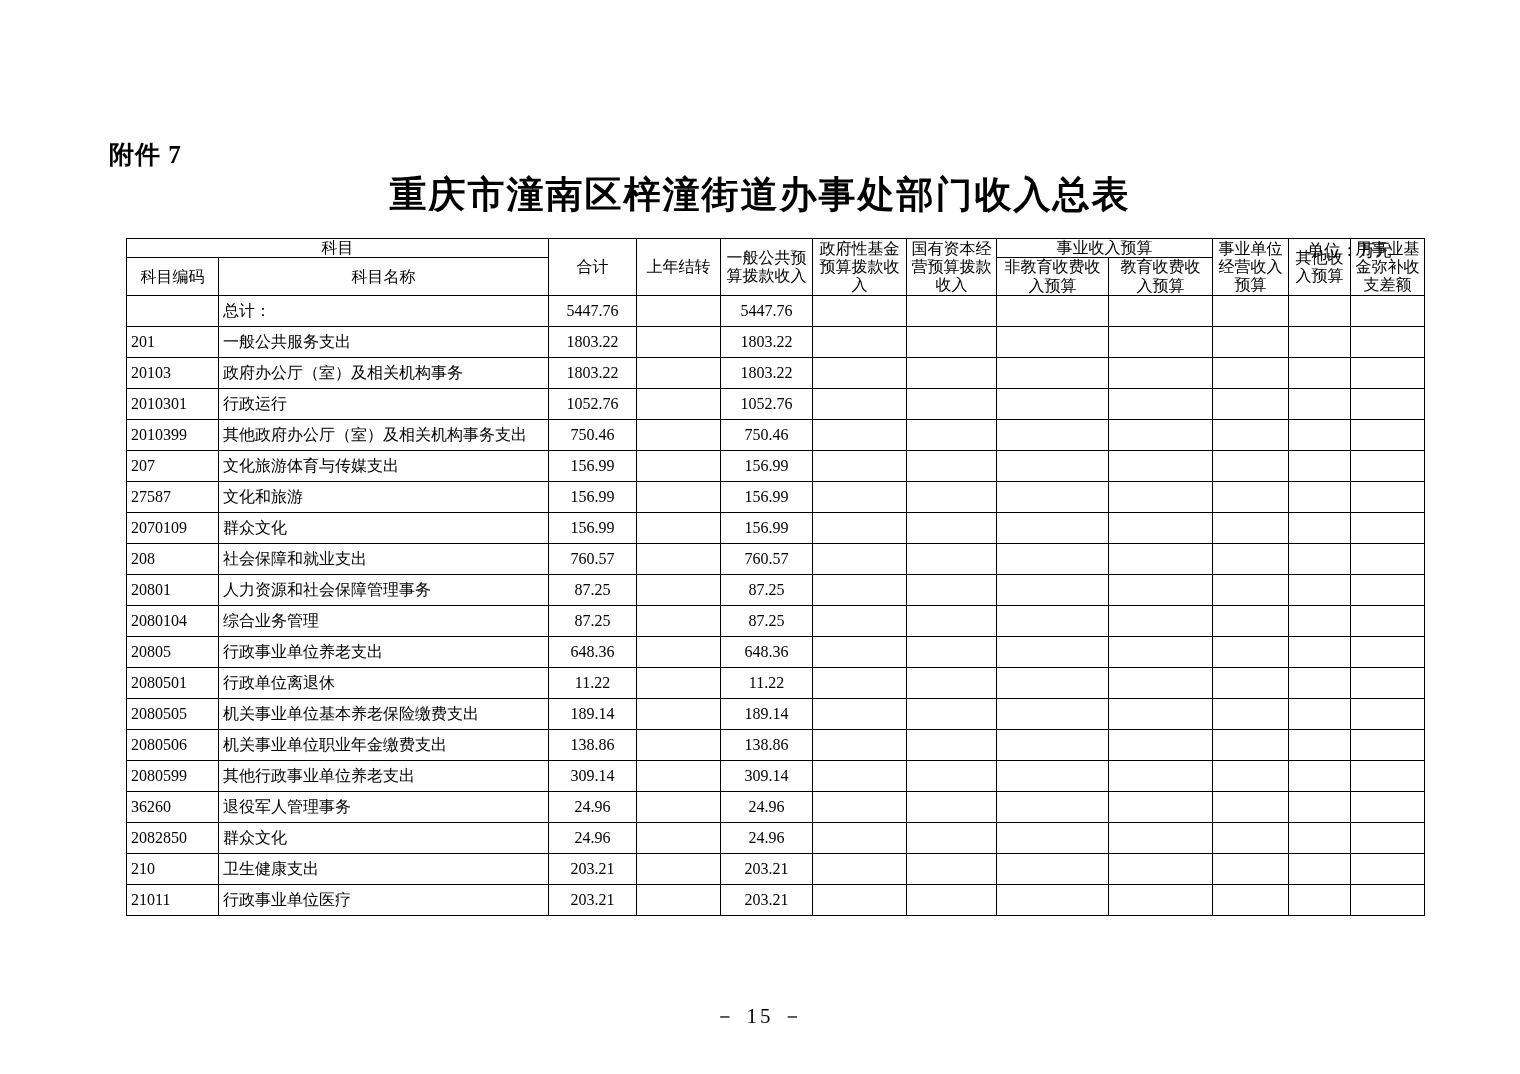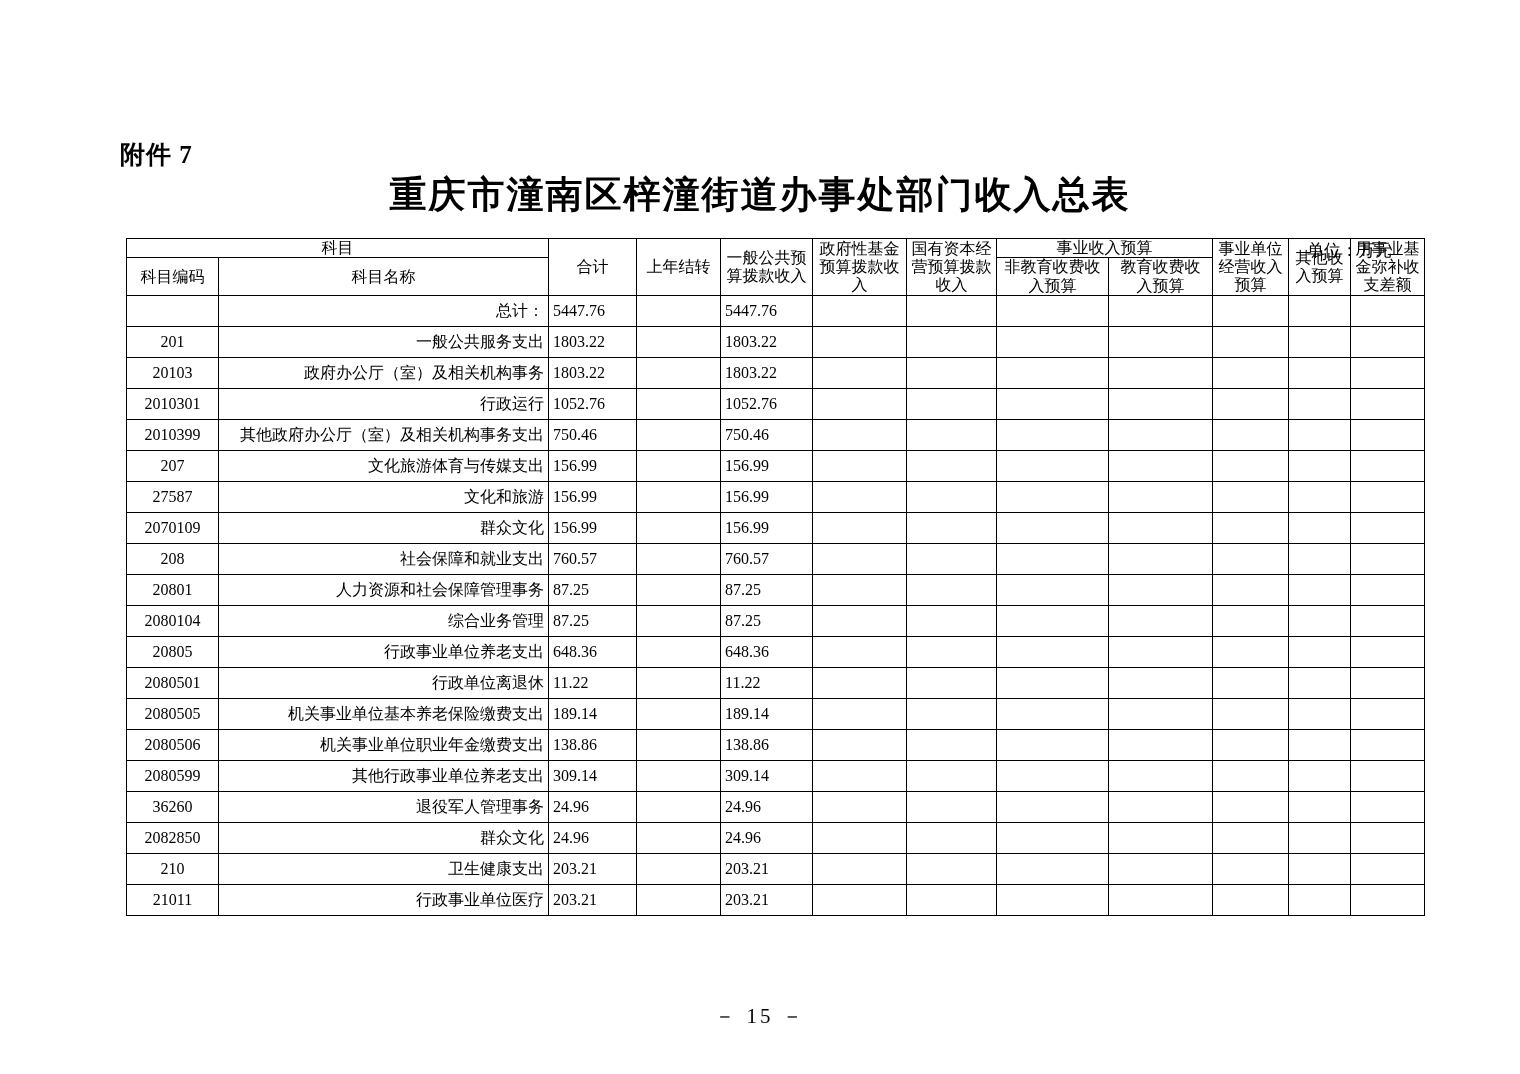--- a/index.html
+++ b/index.html
@@ -16,21 +16,21 @@
     overflow: hidden;
   }
   .page {
     position: relative;
     width: 1520px;
     height: 1074px;
     box-sizing: border-box;
   }
   .attachment-label {
     position: absolute;
-    left: 120px;
+    left: 109px;
     top: 138px;
     font-size: 25px;
     font-weight: bold;
     letter-spacing: 1px;
   }
   .doc-title {
     position: absolute;
     left: 0;
     right: 0;
     top: 170px;
@@ -66,31 +66,30 @@
   th.hd {
     text-align: center;
     line-height: 1.15;
     font-size: 16px;
     padding: 3px 2px;
   }
   th.hd-wide {
     font-size: 17px;
   }
   td.code {
-    text-align: center;
     height: 31px;
     font-size: 17px;
   }
   td.name {
-    text-align: right;
+    text-align: left;
     padding-left: 10px;
     font-size: 17px;
   }
   td.num {
-    text-align: left;
+    text-align: center;
     padding-right: 10px;
     font-size: 17px;
   }
   td.blank {
     text-align: center;
   }
   .page-number {
     position: absolute;
     left: 0;
     right: 0;

